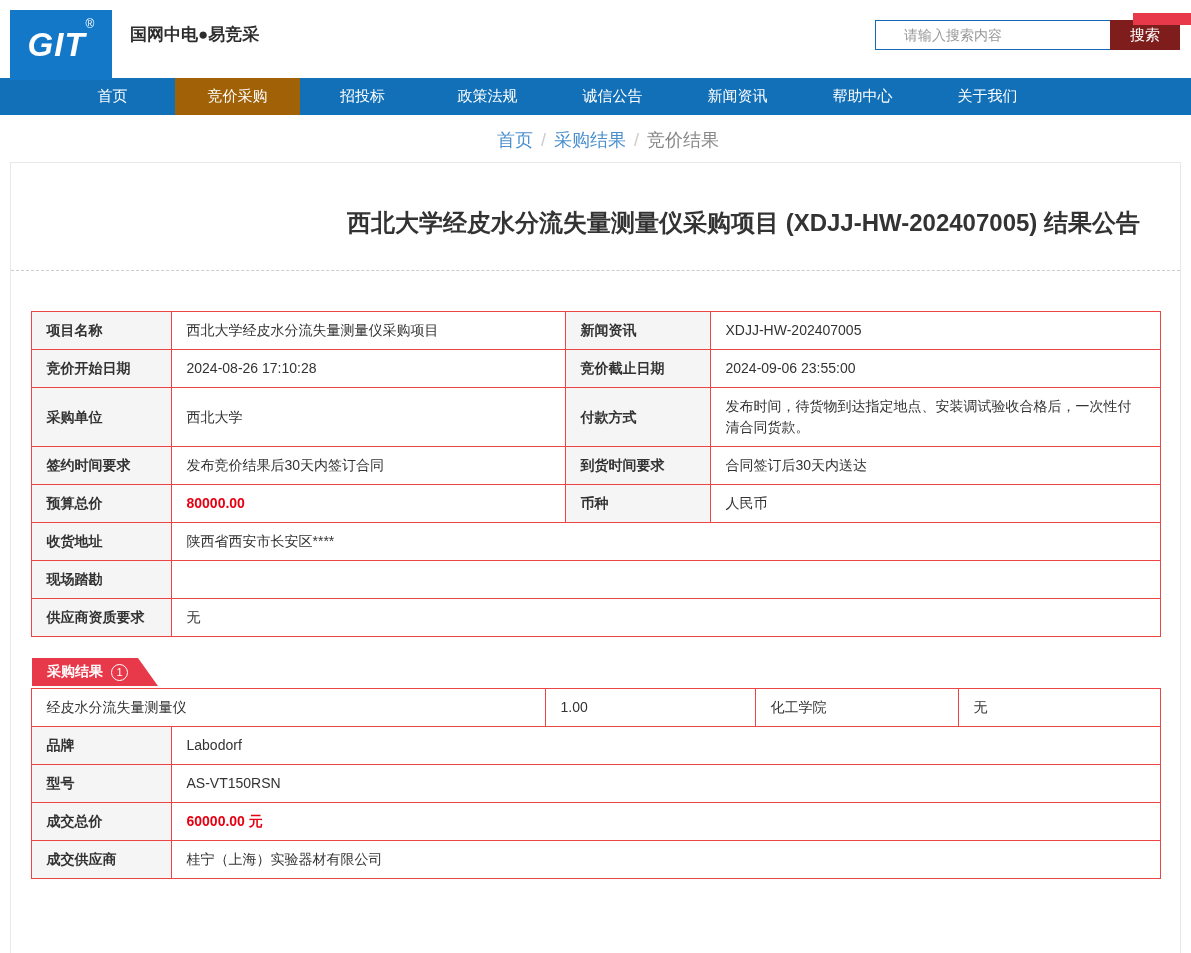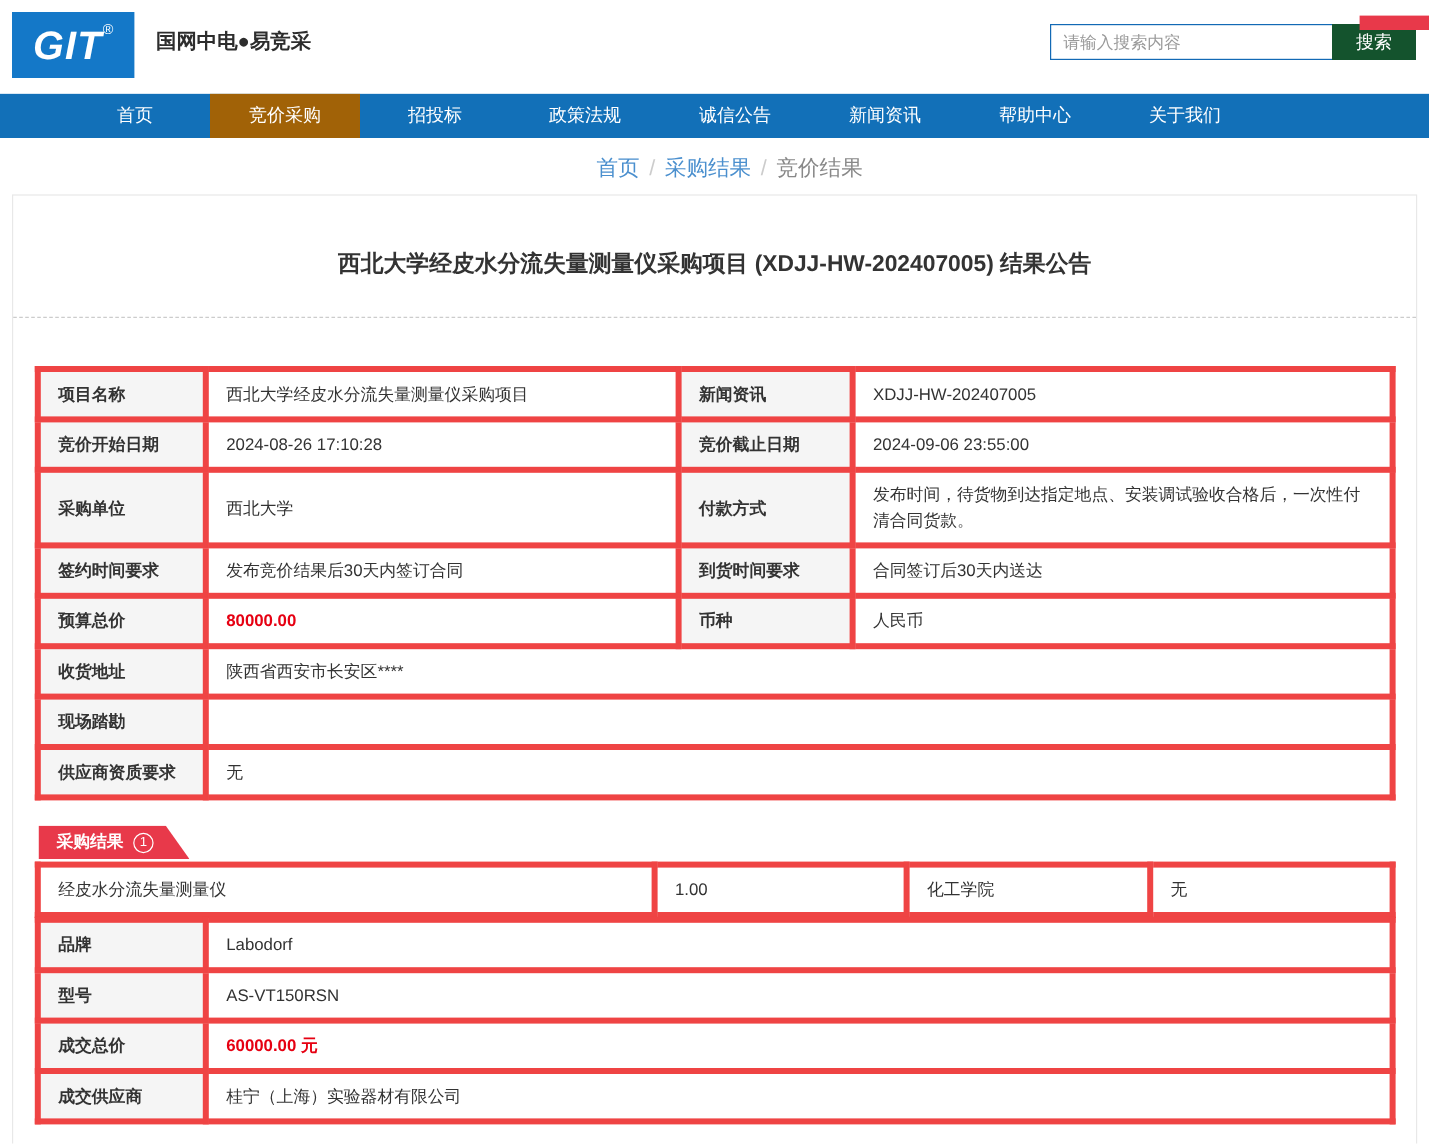--- a/index.html
+++ b/index.html
@@ -7,67 +7,67 @@
   body {
     height: 953px; overflow: hidden; background: #fff;
     font-family: "Liberation Sans", "DejaVu Sans", sans-serif;
     font-size: 14px; color: #333;
   }
   a { text-decoration: none; }
 
   
   .topbar { position: relative; height: 78px; background: #fff; }
   .logo-box {
-    position: absolute; left: 10px; top: 10px; width: 102px; height: 55px;
+    position: absolute; left: 10px; top: 10px; width: 102px; height: 70px;
     background: #1478c8; color: #fff;
     display: flex; align-items: center; justify-content: center;
   }
   .logo-text { font-style: italic; font-weight: bold; font-size: 33px; letter-spacing: 1px; }
   .logo-reg { font-size: 12px; font-style: normal; align-self: flex-start; margin-top: 7px; }
   .site-title { position: absolute; left: 130px; top: 23px; font-size: 17px; font-weight: bold; color: #2d2d2d; }
   .search-area { position: absolute; top: 20px; right: 11px; display: flex; }
   .search-input {
     width: 235px; height: 30px; border: 1px solid #1269b5; border-right: none;
-    padding: 0 10px; font-size: 14px; color: #333; outline: none;
+    padding: 0 28px; font-size: 14px; color: #333; outline: none;
     font-family: "Liberation Sans", sans-serif;
   }
   .search-input::placeholder { color: #999; }
   .search-btn {
-    width: 70px; height: 30px; border: none; background: #14532d; color: #fff;
+    width: 70px; height: 30px; border: none; background: #7f1d1d; color: #fff;
     font-size: 15px; cursor: pointer; font-family: "Liberation Sans", sans-serif;
   }
   .corner-flag { position: absolute; top: 13px; right: 0; width: 58px; height: 12px; background: #e8394a; }
 
   
   .nav { height: 37px; background: #1270b8; display: flex; padding-left: 50px; }
   .nav-item {
     width: 125px; display: flex; align-items: center; justify-content: center;
     color: #fff; font-size: 15px; cursor: pointer;
   }
   .nav-item.active { background: #a16207; }
 
   
   .breadcrumb { padding: 13px 0 10px 25px; font-size: 18px; text-align: center; }
   .breadcrumb a { color: #4a8fce; }
   .breadcrumb .sep { margin: 0 8px; color: #ccc; }
   .breadcrumb .current { color: #888; }
 
   
   .card { margin: 0 10px; border: 1px solid #e8e8e8; background: #fff; min-height: 810px; padding-bottom: 40px; }
-  .article-title { text-align: center; font-size: 19px; font-weight: bold; margin: 44px 40px 0; color: #333; }
+  .article-title { text-align: right; font-size: 24px; font-weight: bold; margin: 44px 40px 0; color: #333; }
   .article-meta { text-align: center; margin-top: 31px; font-size: 14px; color: #666; }
   .article-meta .value { color: #333; }
   .views-count { color: #e60012; margin: 0 3px; }
   .meta-gap { display: inline-block; width: 34px; }
   .dashed-sep { border: none; border-top: 1px dashed #ccc; margin-top: 31px; }
 
   
   table { border-collapse: collapse; table-layout: fixed; width: 1129px; margin: 0 auto; }
   .info-table { margin-top: 40px; }
-  td, th { border: 5px solid #ef4444; padding: 8px 15px; font-size: 14px; line-height: 1.5; vertical-align: middle; height: 18px; word-break: break-all; }
+  td, th { border: 1px solid #ef4444; padding: 8px 15px; font-size: 14px; line-height: 1.5; vertical-align: middle; height: 18px; word-break: break-all; }
   td.lbl, th { background: #f5f5f5; font-weight: bold; text-align: left; color: #333; }
   .red-price { color: #e60012; font-weight: bold; }
 
   
   .section-badge {
     margin: 21px 0 0 21px;
     display: inline-flex; align-items: center; gap: 8px;
     background: #e8394a; color: #fff; font-size: 14px; font-weight: bold;
     padding: 5px 30px 5px 15px;
     clip-path: polygon(0 0, calc(100% - 20px) 0, 100% 100%, 0 100%);

